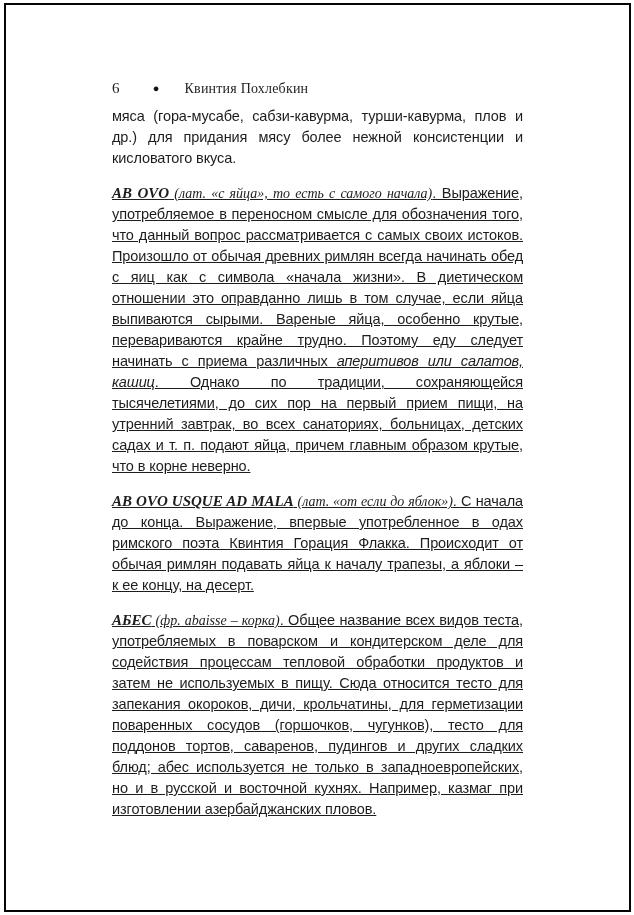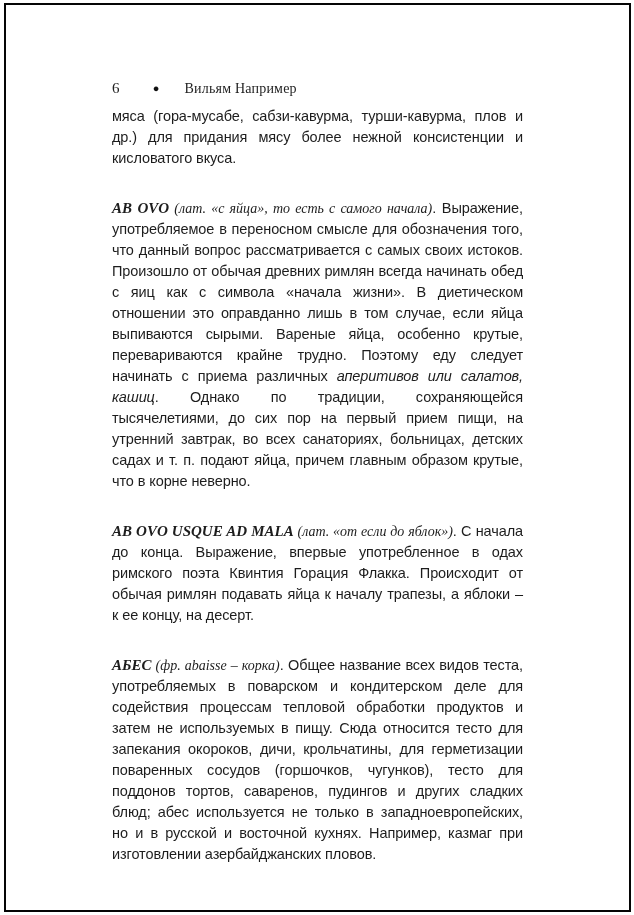--- a/index.html
+++ b/index.html
@@ -55,21 +55,22 @@
     line-height: 21px;
     text-align: justify;
     letter-spacing: -0.1px;
     hyphens: none;
   }
   .para {
     margin: 0 0 0 0;
     padding: 0;
   }
   .para + .para {
-    margin-top: 29px;
+    margin-top: 14px;
+    text-decoration: underline;
   }
   .seg-term {
     font-family: "Liberation Serif", "DejaVu Serif", serif;
     font-weight: 700;
     font-style: italic;
     font-size: 15px;
     letter-spacing: 0;
   }
   .seg-note {
     font-family: "Liberation Serif", "DejaVu Serif", serif;
@@ -86,21 +87,21 @@
 </style>
 </head>
 <body>
 
 <div class="page">
   <div class="page-frame"></div>
 
   <div class="running-header">
     <span class="page-number">6</span>
     <span class="header-bullet">●</span>
-    <span class="running-title">Вильям Например</span>
+    <span class="running-title">Квинтия Похлебкин</span>
   </div>
 
   <div class="content">
       <p class="para"><span class="seg-normal">мяса (гора-мусабе, сабзи-кавурма, турши-кавурма, плов и др.) для придания мясу более нежной консистенции и кисловатого вкуса.</span></p>
       <p class="para"><span class="seg-term">AB OVO</span><span class="seg-note"> (лат. «с яйца», то есть с самого начала)</span><span class="seg-normal">. Выражение, употребляемое в переносном смысле для обозначения того, что данный вопрос рассматривается с самых своих истоков. Произошло от обычая древних римлян всегда начинать обед с яиц как с символа «начала жизни». В диетическом отношении это оправданно лишь в том случае, если яйца выпиваются сырыми. Вареные яйца, особенно крутые, перевариваются крайне трудно. Поэтому еду следует начинать с приема различных </span><span class="seg-italic">аперитивов или салатов, кашиц</span><span class="seg-normal">. Однако по традиции, сохраняющейся тысячелетиями, до сих пор на первый прием пищи, на утренний завтрак, во всех санаториях, больницах, детских садах и т. п. подают яйца, причем главным образом крутые, что в корне неверно.</span></p>
       <p class="para"><span class="seg-term">AB OVO USQUE AD MALA</span><span class="seg-note"> (лат. «от если до яблок»)</span><span class="seg-normal">. С начала до конца. Выражение, впервые употребленное в одах римского поэта Квинтия Горация Флакка. Происходит от обычая римлян подавать яйца к началу трапезы, а яблоки – к ее концу, на десерт.</span></p>
       <p class="para"><span class="seg-term">АБЕС</span><span class="seg-note"> (фр. abaisse – корка)</span><span class="seg-normal">. Общее название всех видов теста, употребляемых в поварском и кондитерском деле для содействия процессам тепловой обработки продуктов и затем не используемых в пищу. Сюда относится тесто для запекания окороков, дичи, крольчатины, для герметизации поваренных сосудов (горшочков, чугунков), тесто для поддонов тортов, саваренов, пудингов и других сладких блюд; абес используется не только в западноевропейских, но и в русской и восточной кухнях. Например, казмаг при изготовлении азербайджанских пловов.</span></p>
     </div>
 </div>
 

